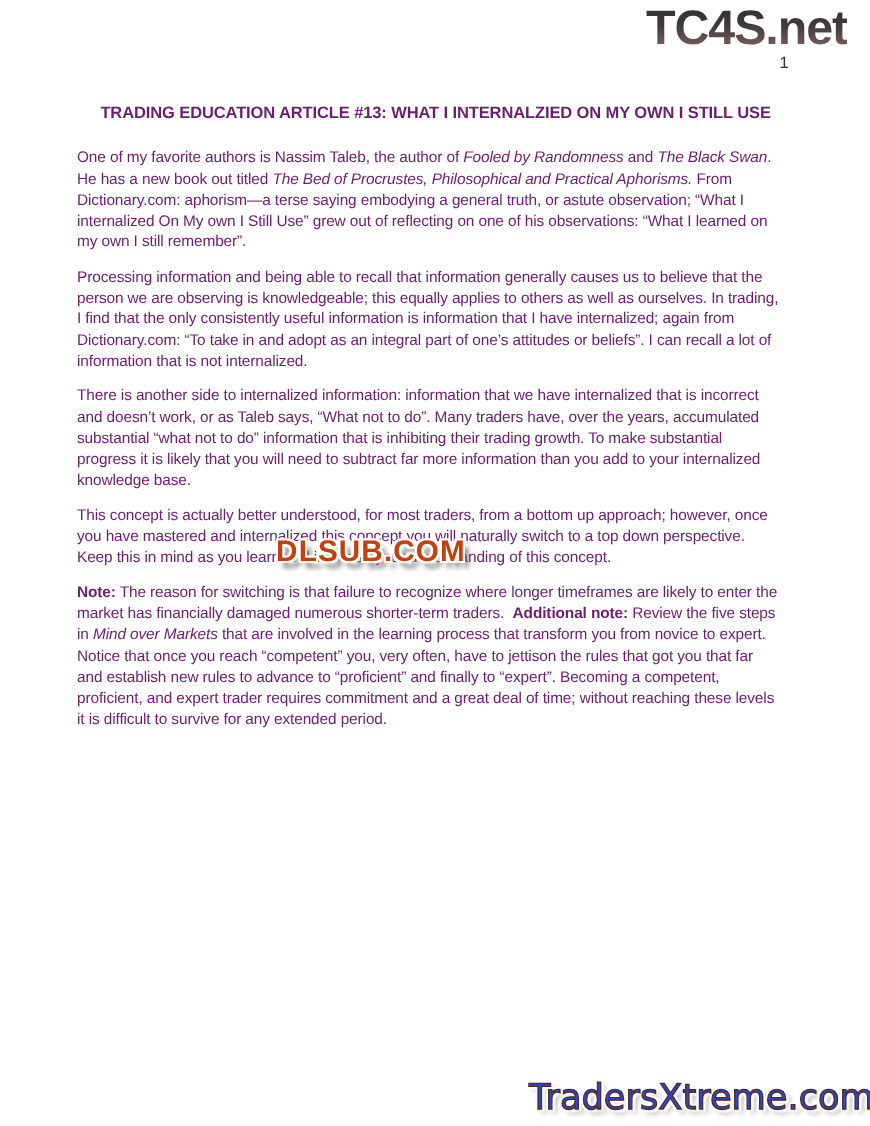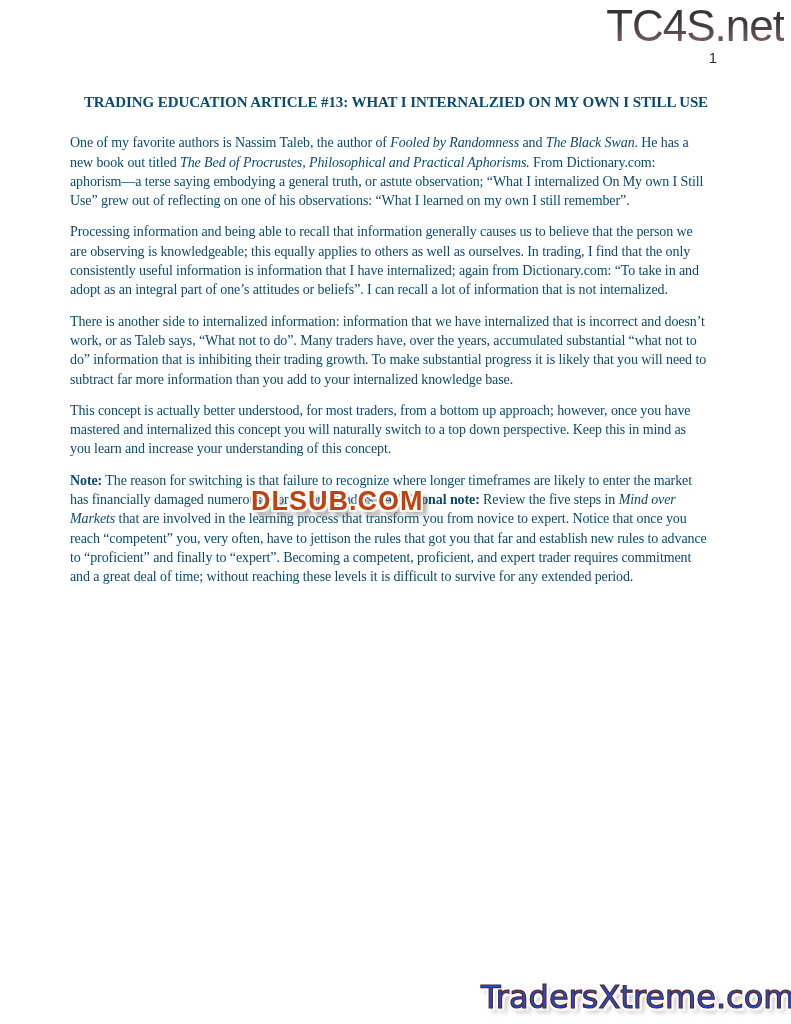--- a/index.html
+++ b/index.html
@@ -7,23 +7,23 @@
     position: relative;
     width: 791px; height: 1024px;
     margin: 0 auto;
     background: #ffffff;
     overflow: hidden;
     font-family: "Liberation Sans", sans-serif;
   }
   
   .logo {
     position: absolute;
-    top: 1px; right: 7px;
+    top: 1px; right: 21px;
     font-family: "Liberation Sans", sans-serif;
-    font-weight: normal;
+    font-weight: bold;
     font-size: 44px;
     letter-spacing: -1px;
     color: #4a3d3e;
     margin-left: 44px;
   }
   @supports ((-webkit-background-clip: text) or (background-clip: text)) {
     .logo {
       background: linear-gradient(180deg, #2f2d2f 0%, #413a3c 45%, #6e5555 75%, #9b7171 100%);
       -webkit-background-clip: text;
       background-clip: text;
@@ -37,22 +37,21 @@
     color: #333333;
   }
   
   .doc {
     position: absolute;
     left: 70px; top: 93px;
     width: 652px;
     font-size: 14px;
     letter-spacing: -0.1px;
     line-height: 19.3px;
-    color: #0c4a6e;
-    font-family: Liberation Serif, serif;
+    color: #701a75;
   }
   .doc h1.title {
     font-size: 15px;
     font-weight: bold;
     text-align: center;
     margin: 0 0 21px 0;
     letter-spacing: -0.1px;
     line-height: 19.3px;
   }
   .doc p {

